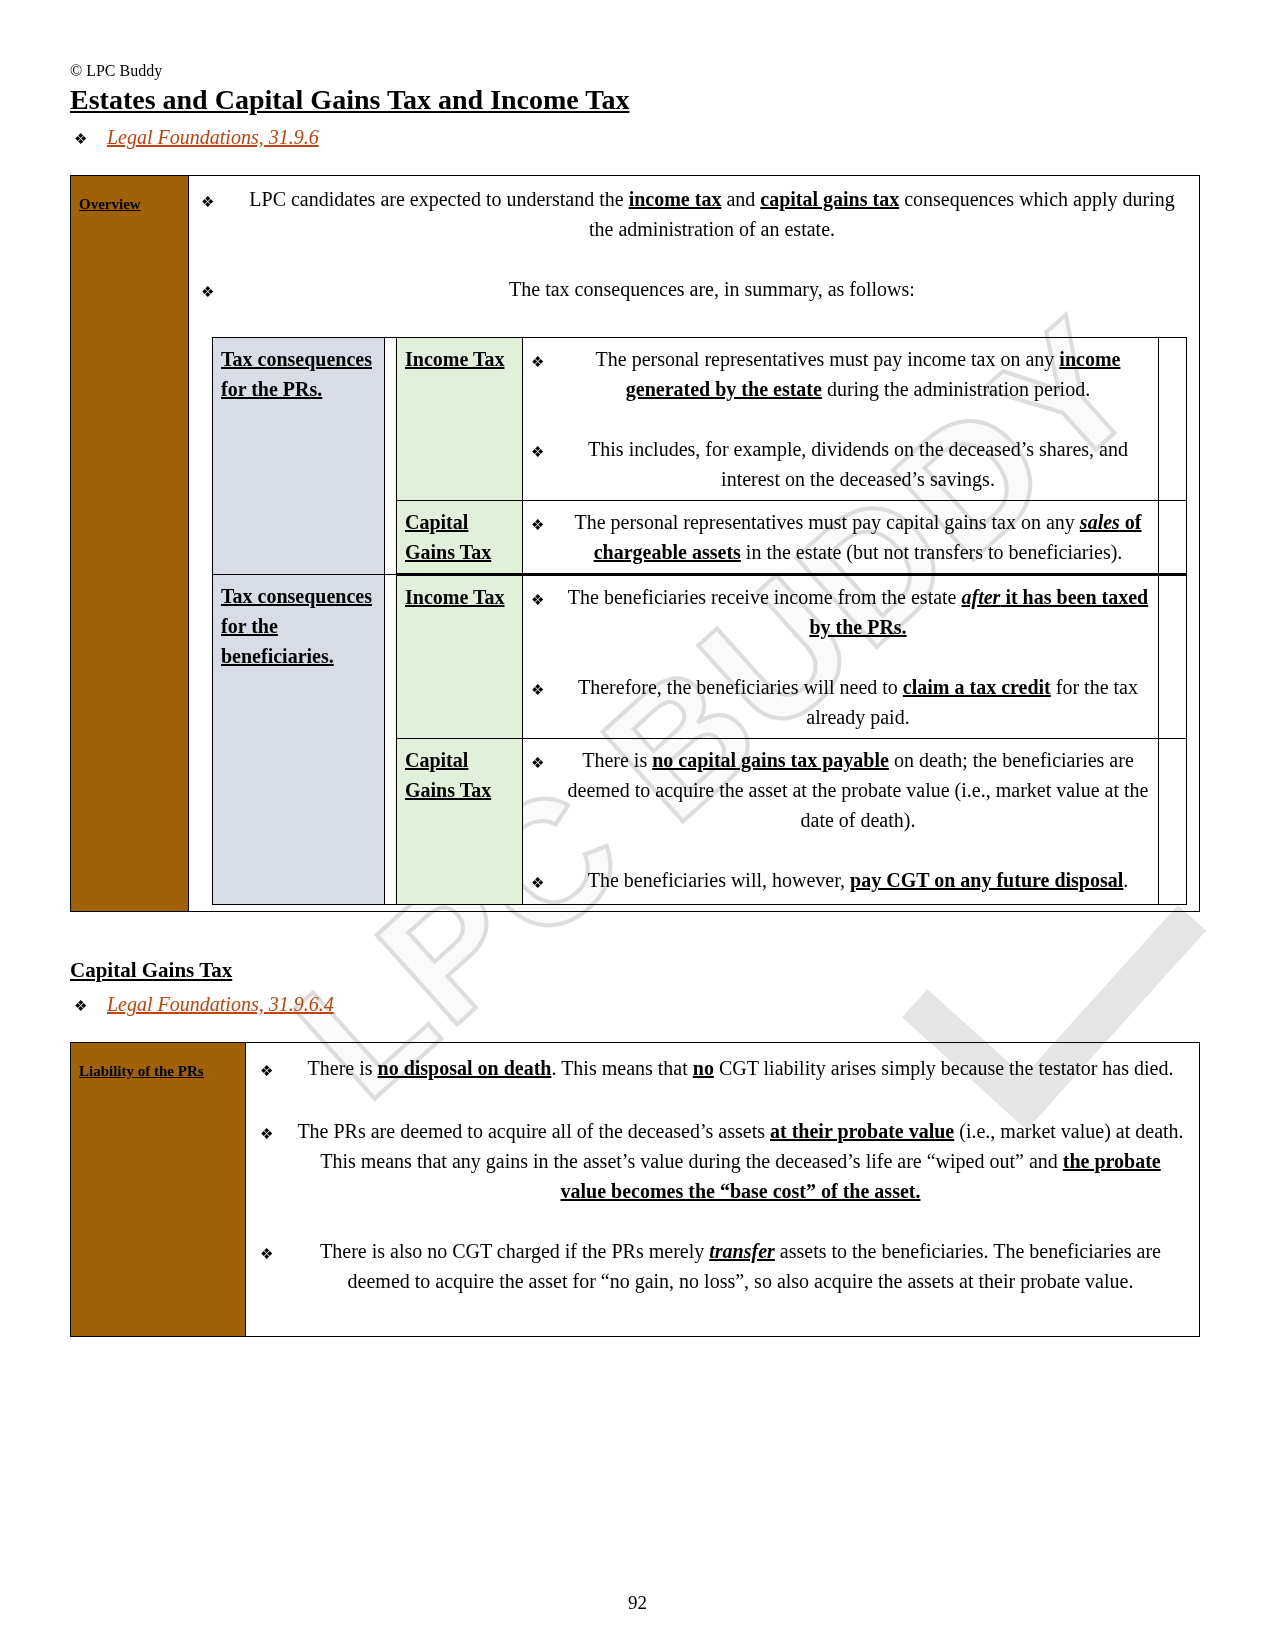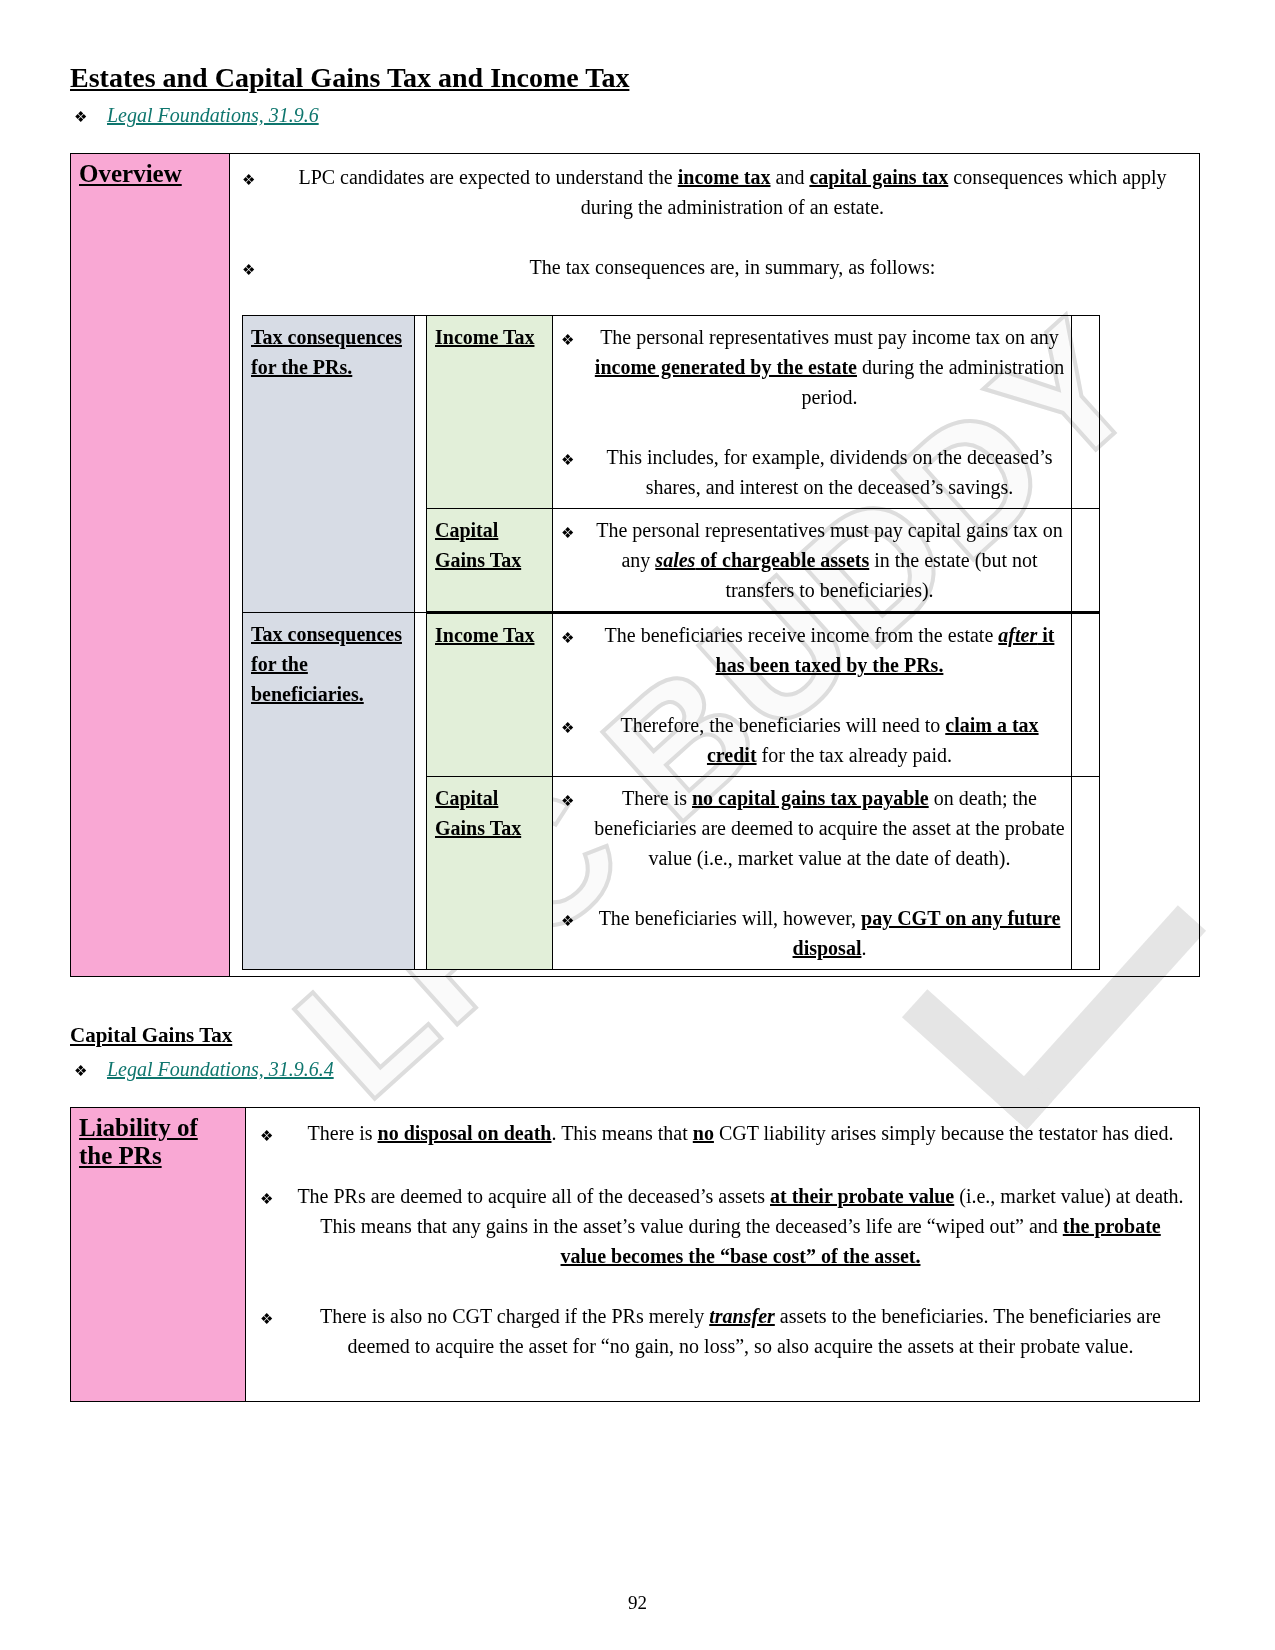--- a/index.html
+++ b/index.html
@@ -29,43 +29,43 @@
     position:absolute;left:770px;top:560px;width:230px;height:130px;
     border-left:38px solid #dfdfdf;border-bottom:38px solid #dfdfdf;
     transform:rotate(-48deg);opacity:.8;
   }
   
   .content{position:relative;z-index:1;padding:62px 75px 0 70px;}
   .copyright{font-size:16px;margin:0 0 4px 0;}
   .doc-title{font-size:28px;font-weight:bold;text-decoration:underline;margin:0 0 10px 0;}
   .link-line{display:flex;margin:0 0 6px 4px;align-items:baseline;}
   .link-line .marker{width:33px;flex:none;font-family:"DejaVu Sans",sans-serif;font-size:15px;}
-  .green-link{color:#0f766e;font-style:italic;text-decoration:underline;font-size:20px;cursor:pointer;}
+  .green-link{color:#c2410c;font-style:italic;text-decoration:underline;font-size:20px;cursor:pointer;}
   .section-title{font-size:21px;font-weight:bold;text-decoration:underline;margin:46px 0 10px 0;}
 
   
   table.outer{border-collapse:collapse;width:1130px;margin-top:26px;background:transparent;}
   table.outer td{border:1.5px solid #000;vertical-align:top;}
   td.head-cell{
-    background:#f9a8d4;width:142px;
+    background:#a16207;width:142px;
     font-weight:bold;text-decoration:underline;
-    font-size:25px;padding:6px 8px;
+    font-size:15px;padding:20px 8px;
   }
   table.liability td.head-cell{width:158px;}
   td.body-col{padding:8px 12px 4px 12px;font-size:20px;line-height:30px;background:transparent;}
   table.liability td.body-col{padding:10px 14px 40px 14px;}
 
   
   .bullet{display:flex;margin:0 0 30px 0;}
   .bullet:last-child{margin-bottom:0;}
   .bullet .marker{width:36px;flex:none;font-family:"DejaVu Sans",sans-serif;font-size:15px;padding-top:3px;}
   .bullet .btext{flex:1;text-align:center;}
 
   
-  table.nested{border-collapse:collapse;margin:30px 0 2px 0;width:858px;table-layout:fixed;}
+  table.nested{border-collapse:collapse;margin:30px 0 2px 11px;width:975px;table-layout:fixed;}
   table.nested td{border:1.2px solid #000;vertical-align:top;font-size:20px;line-height:30px;}
   td.lab-blue{background:#d7dce5;font-weight:bold;text-decoration:underline;padding:6px 8px;}
   td.lab-green{background:#e2efd9;font-weight:bold;text-decoration:underline;padding:6px 8px;}
   td.gapcol{border-top:none;border-bottom:none;background:#fff;}
   td.txt{padding:6px 6px 6px 8px;background:transparent;}
   td.endcol{background:transparent;}
   tr.thickline td{border-bottom:3px solid #000;}
   table.nested .bullet .marker{width:33px;}
 
   
@@ -80,20 +80,21 @@
 
 <div class="page">
 
   <div class="watermark">
     <div class="wm-text">LPC BUDDY</div>
     <div class="wm-check"></div>
   </div>
 
   <div class="content">
 
+    <p class="copyright">© LPC Buddy</p>
     <h1 class="doc-title">Estates and Capital Gains Tax and Income Tax</h1>
 
     <div class="link-line">
       <span class="marker">❖</span>
       <a class="green-link">Legal Foundations, 31.9.6</a>
     </div>
 
     <table class="outer">
       <tbody>
           <tr>

